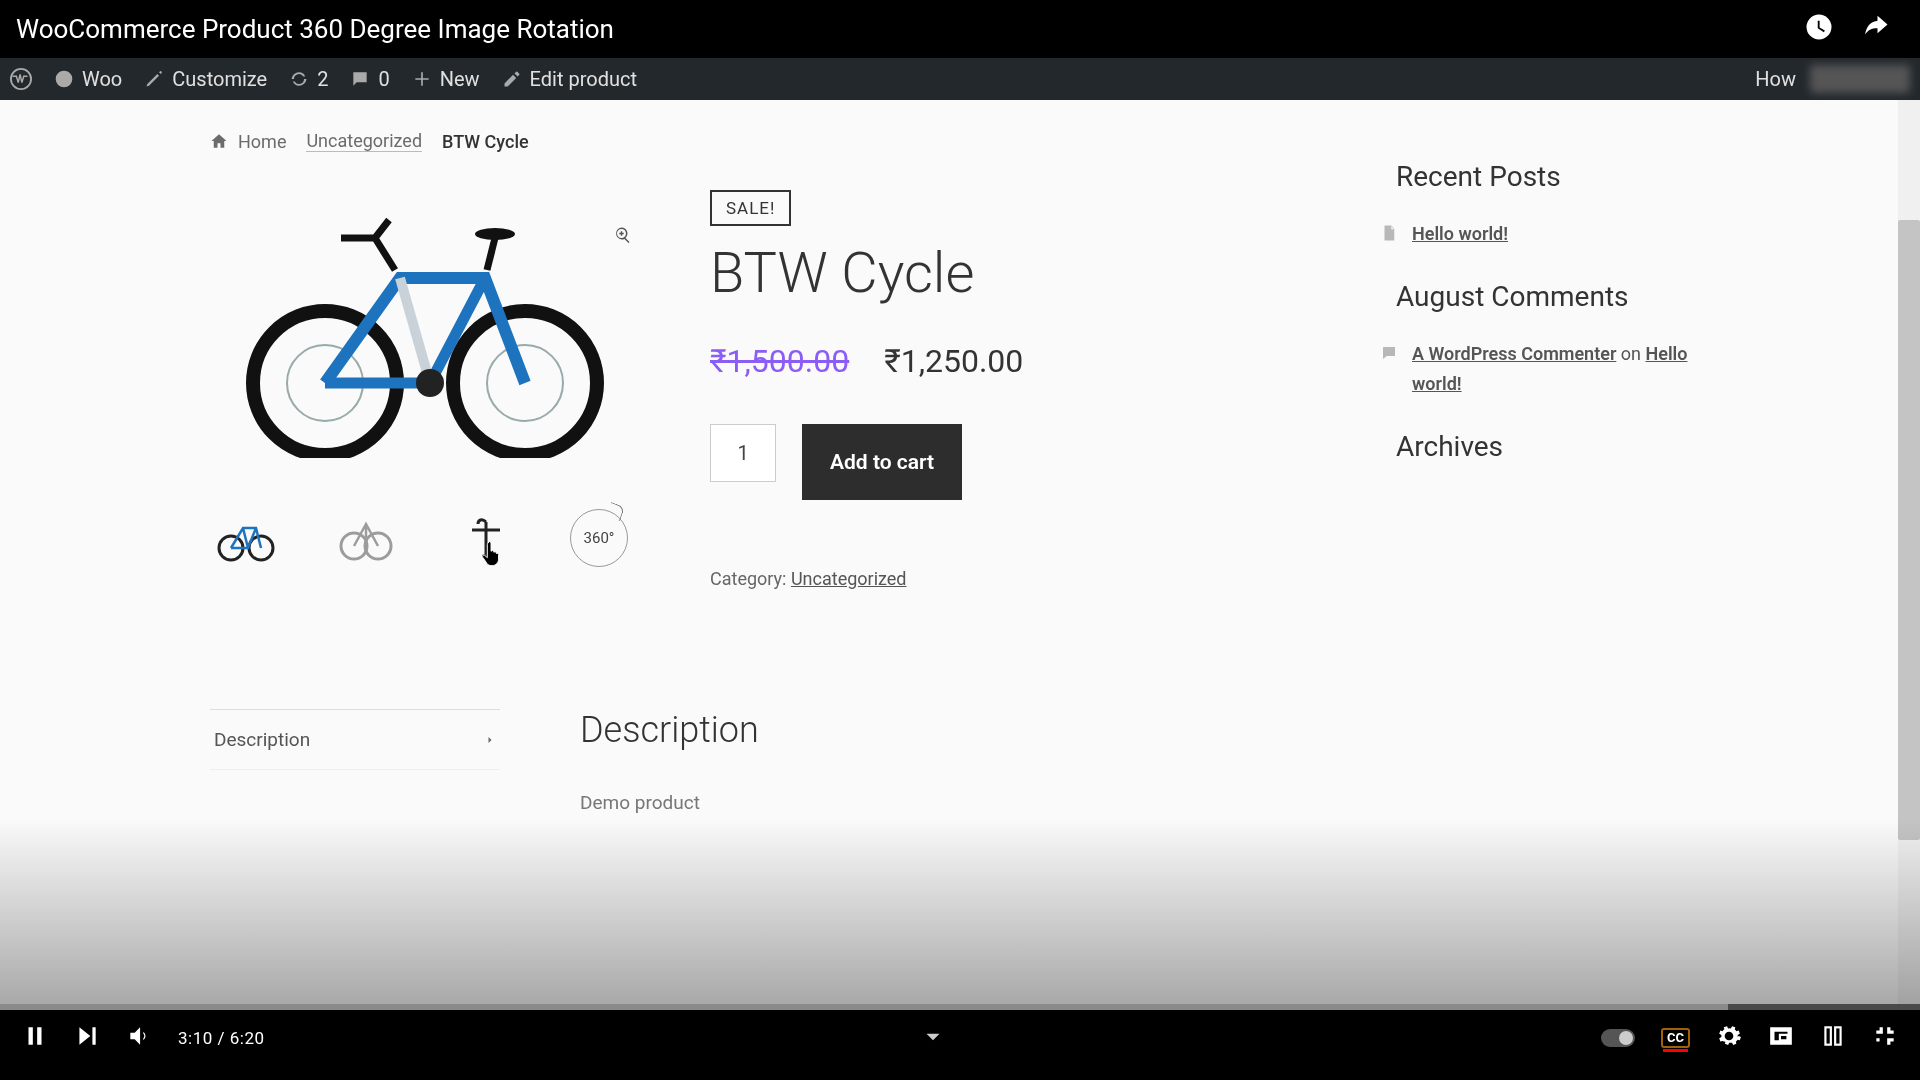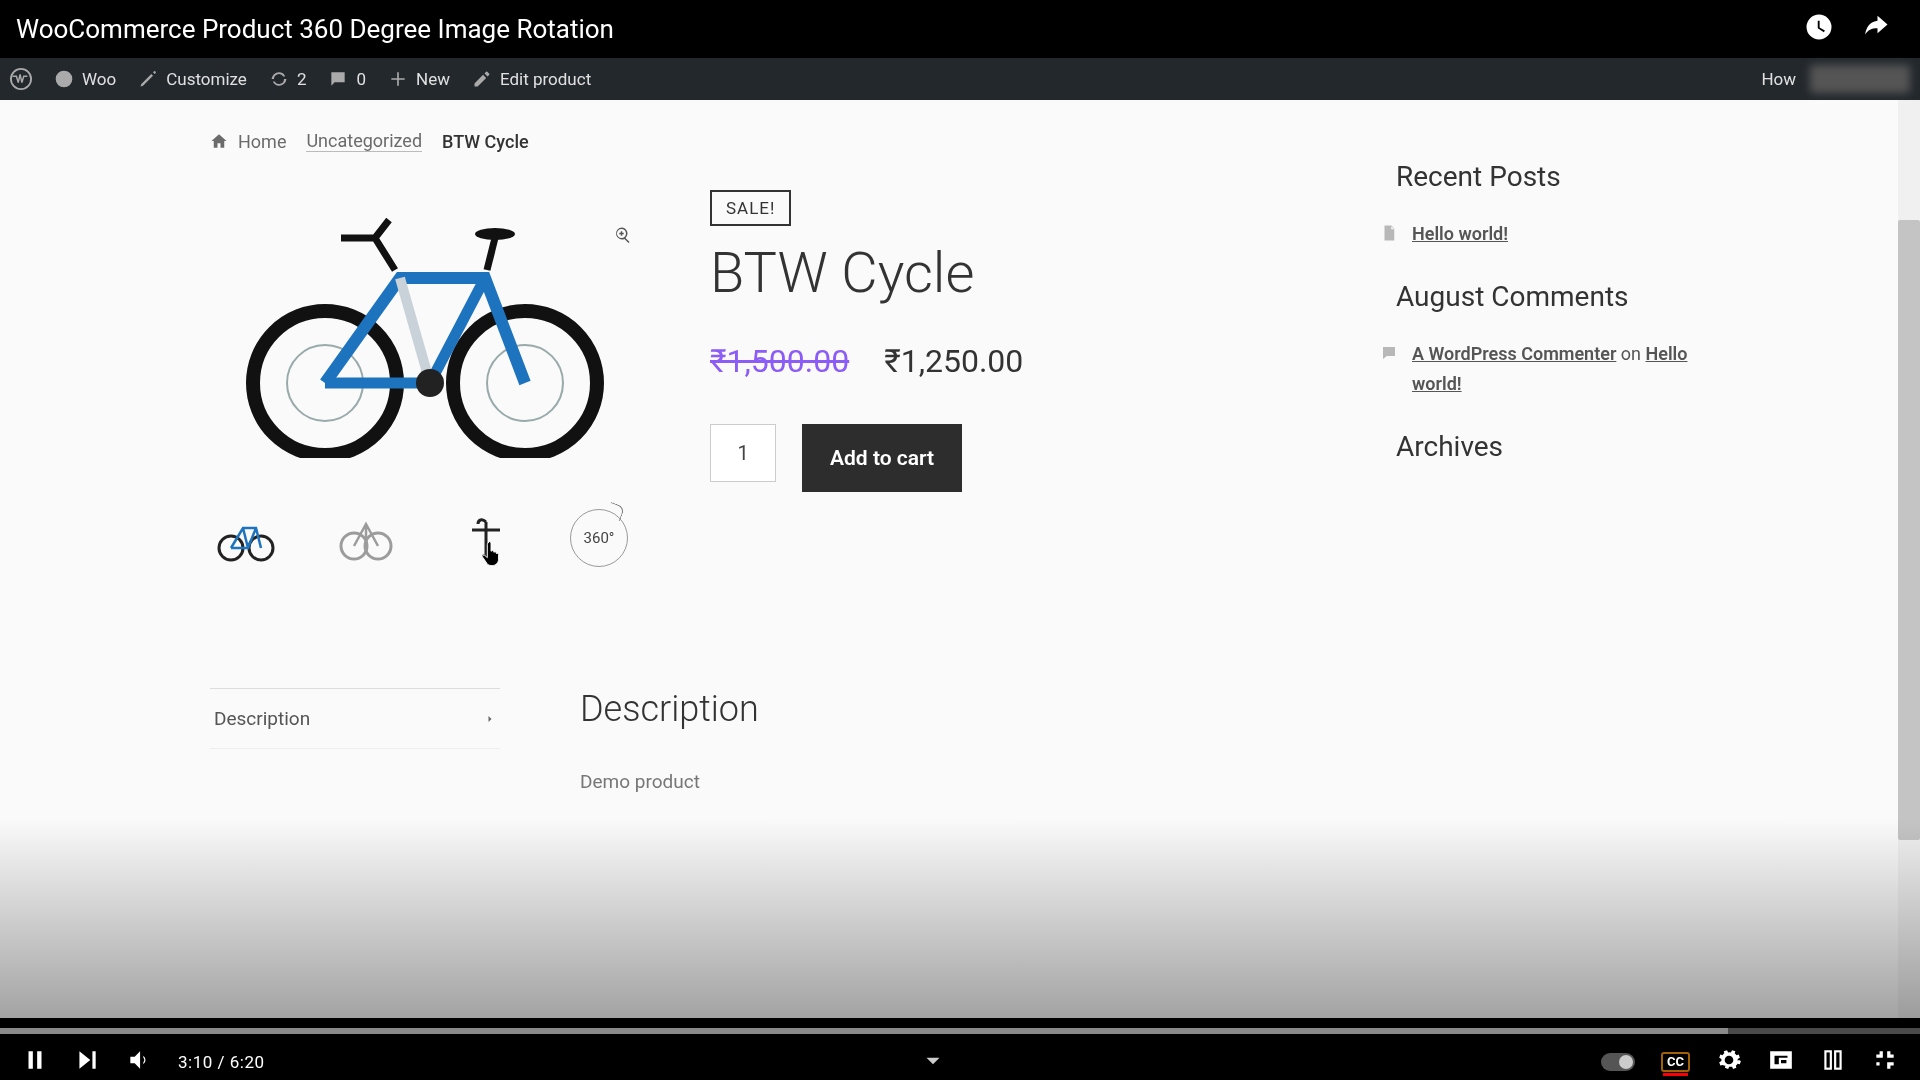--- a/index.html
+++ b/index.html
@@ -5,21 +5,21 @@
   *{box-sizing:border-box;margin:0;padding:0;font-family:-apple-system,BlinkMacSystemFont,"Segoe UI",Roboto,Arial,sans-serif}
   html,body{width:1920px;height:1080px;overflow:hidden;background:#000}
   
   .yt-top{height:58px;background:#000;color:#fff;display:flex;align-items:center;justify-content:space-between;padding:0 30px 0 16px}
   .yt-title{font-size:26px;font-weight:400}
   .yt-top-right{display:flex;align-items:center;gap:26px}
   .yt-top-right svg{width:30px;height:30px;fill:#fff}
   
   .video-frame{position:relative;width:1920px;height:960px;background:#e9e9e9}
   
-  .wp-adminbar{height:42px;background:#23282d;color:#e0e0e0;display:flex;align-items:center;font-size:17px;padding:0 10px;gap:22px}
+  .wp-adminbar{height:42px;background:#23282d;color:#e0e0e0;display:flex;align-items:center;font-size:20px;padding:0 10px;gap:22px}
   .wp-adminbar .item{display:flex;align-items:center;gap:8px;cursor:pointer}
   .wp-adminbar .right{margin-left:auto}
   .wp-adminbar svg{width:20px;height:20px;fill:#aaa}
   .wp-adminbar .wicon{width:22px;height:22px;fill:#aaa}
   .wp-adminbar .blur{width:100px;height:28px;background:#555;filter:blur(4px);border-radius:3px;margin-left:6px}
   
   .site{position:absolute;top:42px;left:0;right:0;bottom:0;background:#fafafa}
   .site-inner{width:1500px;margin:0 auto;display:flex;gap:40px;padding-top:30px}
   .main-col{flex:1}
   .sidebar-col{width:330px}
@@ -42,21 +42,21 @@
   .cursor-hand{position:absolute;left:42%;top:55%;width:22px;height:26px;pointer-events:none}
   .cursor-hand svg{width:22px;height:26px;fill:#000;stroke:#fff;stroke-width:1}
   
   .summary{flex:1;padding-top:2px}
   .sale-badge{display:inline-block;border:2px solid #333;padding:6px 14px;font-size:17px;letter-spacing:1px;color:#333}
   .prod-title{font-size:56px;color:#333;font-weight:300;margin:14px 0 36px}
   .price{font-size:32px;color:#333;font-weight:400;margin-bottom:44px}
   .price .old{color:#8b5cf6;text-decoration:line-through;margin-right:27px}
   .cart-row{display:flex;gap:26px;align-items:stretch;margin-bottom:68px}
   .qty{width:66px;height:58px;border:1px solid #ccc;background:#fff;text-align:center;font-size:20px;color:#444}
-  .add-cart{height:68px;padding:0 28px;background:#2d2d2d;color:#fff;border:none;font-size:21px;font-weight:600;cursor:pointer}
+  .add-cart{height:76px;padding:0 28px;background:#2d2d2d;color:#fff;border:none;font-size:21px;font-weight:600;cursor:pointer}
   .cat-line{font-size:18px;color:#666}
   .cat-line a{color:#555;text-decoration:underline;cursor:pointer}
   
   .widget-title{font-size:28px;color:#333;font-weight:400;margin:30px 16px 26px}
   .search-widget{border-top:1px solid #ddd;padding-top:18px;display:flex;align-items:center;gap:14px;color:#888}
   .search-widget input{border:none;background:transparent;font-size:19px;color:#888;outline:none;width:200px}
   .search-widget svg{width:18px;height:18px;fill:#666}
   .wlist{list-style:none}
   .wlist li{display:flex;gap:14px;align-items:flex-start;font-size:18px;color:#555;line-height:1.7}
   .wlist li .licon{width:18px;height:18px;fill:#b8b8b8;flex:0 0 18px;margin-top:5px}
@@ -67,21 +67,21 @@
   .tab-nav{width:290px;border-top:1px solid #ddd}
   .tab-nav .tab-item{display:flex;justify-content:space-between;align-items:center;padding:18px 4px;font-size:19px;color:#555;border-bottom:1px solid #eee;cursor:pointer}
   .tab-content h2{font-size:36px;font-weight:300;color:#333;margin-bottom:40px}
   .tab-content p{font-size:19px;color:#777}
   
   .vframe-scroll{position:absolute;top:0;right:0;width:22px;height:100%;background:#f0f0f0}
   .vframe-scroll .thumbbar{position:absolute;top:120px;width:100%;height:620px;background:#c4c4c4;border-radius:2px}
   
   .dark-grad{position:absolute;left:0;right:0;bottom:0;height:200px;background:linear-gradient(to bottom,rgba(0,0,0,0) 0%,rgba(0,0,0,.35) 100%);pointer-events:none}
   
-  .yt-controls{position:absolute;left:0;right:0;bottom:0;height:52px;background:#000}
+  .yt-controls{position:absolute;left:0;right:0;bottom:0;height:76px;background:#000}
   .progress{height:6px;background:#4a4a4a;position:relative}
   .progress .played{height:100%;background:#ff0000;width:50%}
   .progress .loaded{position:absolute;left:0;top:0;height:100%;background:#8a8a8a;width:90%}
   .ctrl-row{height:56px;display:flex;align-items:center;padding:0 22px;gap:26px;color:#fff;font-size:16px}
   .ctrl-row .spacer{flex:1;display:flex;align-items:center;justify-content:center}
   .ctrl-row svg{width:26px;height:26px;fill:#fff;cursor:pointer}
   .chev-up{width:22px;height:22px}
   .ytswitch{width:34px;height:18px;border-radius:9px;background:#555;position:relative;cursor:pointer}
   .ytswitch::after{content:"";position:absolute;right:2px;top:2px;width:14px;height:14px;background:#ccc;border-radius:50%}
   .ytswitch .pin{position:absolute;right:5px;top:5px;width:2px;height:8px;background:#444}
@@ -233,20 +233,24 @@
             <span class="sale-badge">SALE!</span>
             <h1 class="prod-title">BTW Cycle</h1>
             <div class="price">
               <span class="old">₹1,500.00</span>
               <span>₹1,250.00</span>
             </div>
             <div class="cart-row">
               <input class="qty" value="1" style="">
               <button class="add-cart">Add to cart</button>
             </div>
+            <div class="cat-line">
+              <span>Category: </span>
+              <a>Uncategorized</a>
+            </div>
           </div>
         </div>
 
         <div class="tabs-row">
           <div class="tab-nav">
             <div class="tab-item">
               <span>Description</span>
               <span>
                 <svg width="12" height="12" viewBox="0 0 24 24" fill="#666">
                     <path d="M9 6l6 6-6 6z"></path>

